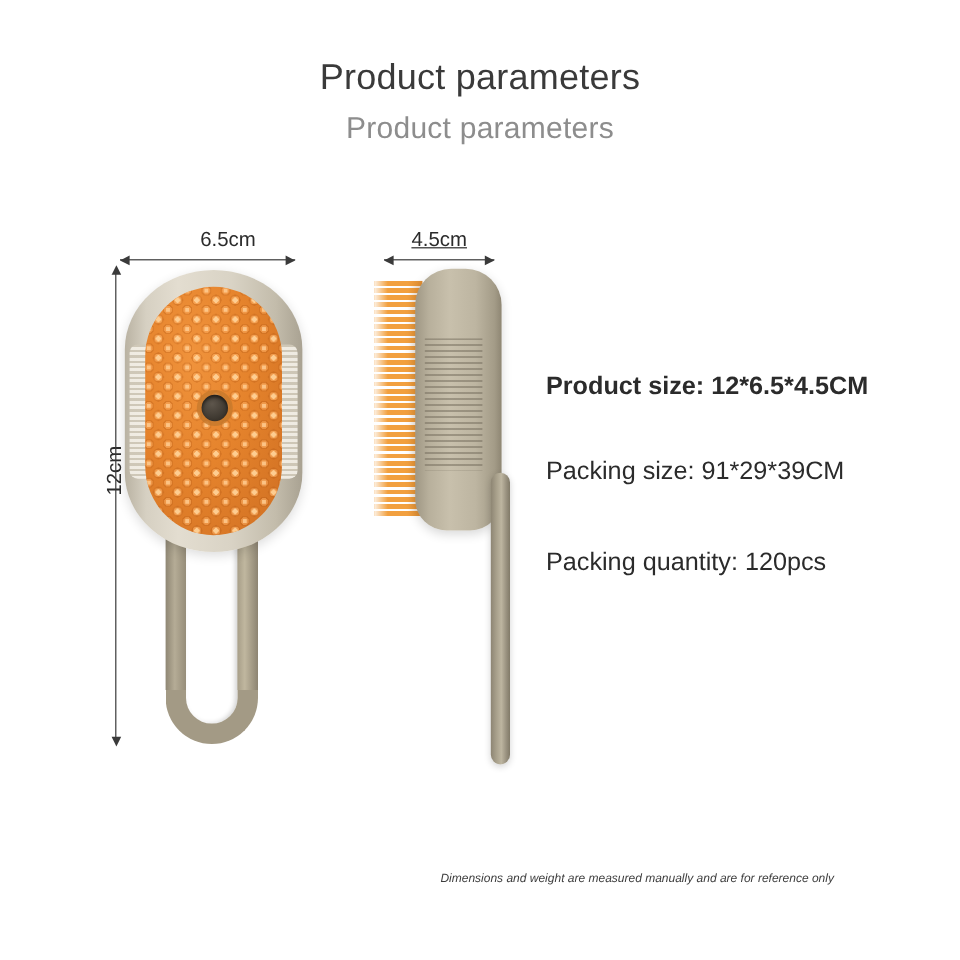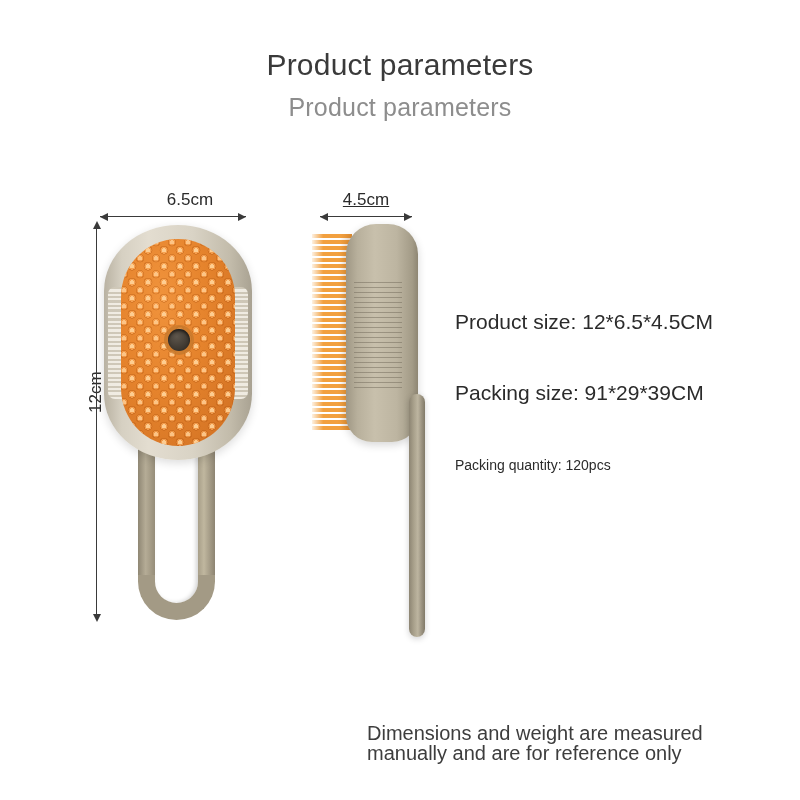--- a/index.html
+++ b/index.html
@@ -258,33 +258,34 @@
       #8d8573 0%, #a9a18c 30%, #bdb5a0 55%, #9a9280 80%, #817a68 100%);
     box-shadow: 0 2px 6px rgba(0,0,0,.18);
   }
 
   
   .spec {
     position: absolute;
     white-space: nowrap;
     color: #2b2b2b;
   }
-  #spec-product-size { left: 455px; top: 310px; font-size: 21px; }
+  #spec-product-size { left: 455px; top: 310px; font-size: 21px; font-weight: bold; }
   #spec-packing-size { left: 455px; top: 381px; font-size: 21px; }
-  #spec-packing-qty  { left: 455px; top: 457px; font-size: 14px; }
+  #spec-packing-qty  { left: 455px; top: 457px; font-size: 21px; }
 
   
   #footer-note {
     position: absolute;
     left: 367px;
     top: 723px;
     width: 412px;
-    font-size: 20px;
+    font-size: 10px;
     line-height: 20px;
     color: #3d3d3d;
+    font-style: italic;
   }
 </style>
 </head>
 <body>
 
 <div id="title-main">Product parameters</div>
 
 <div id="title-sub">Product parameters</div>
 
 <div>

